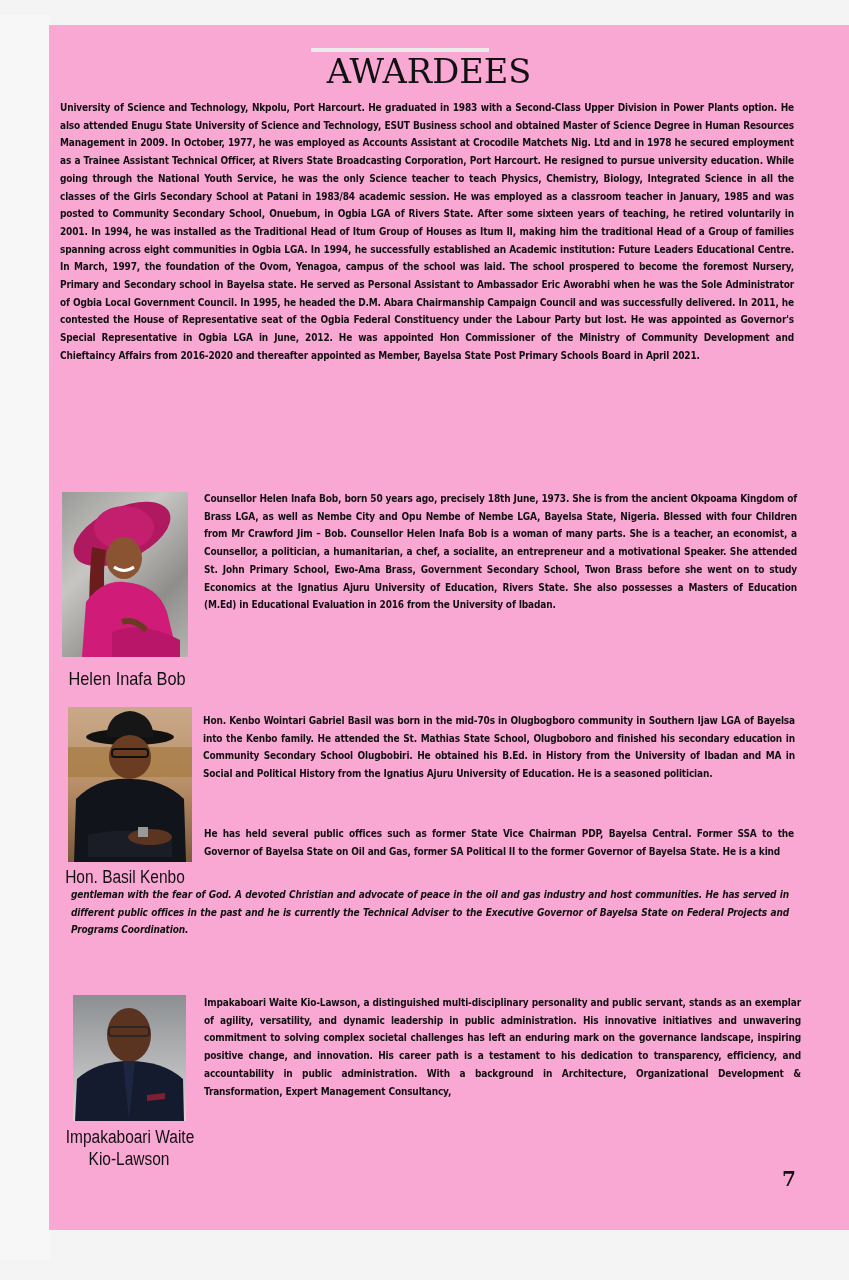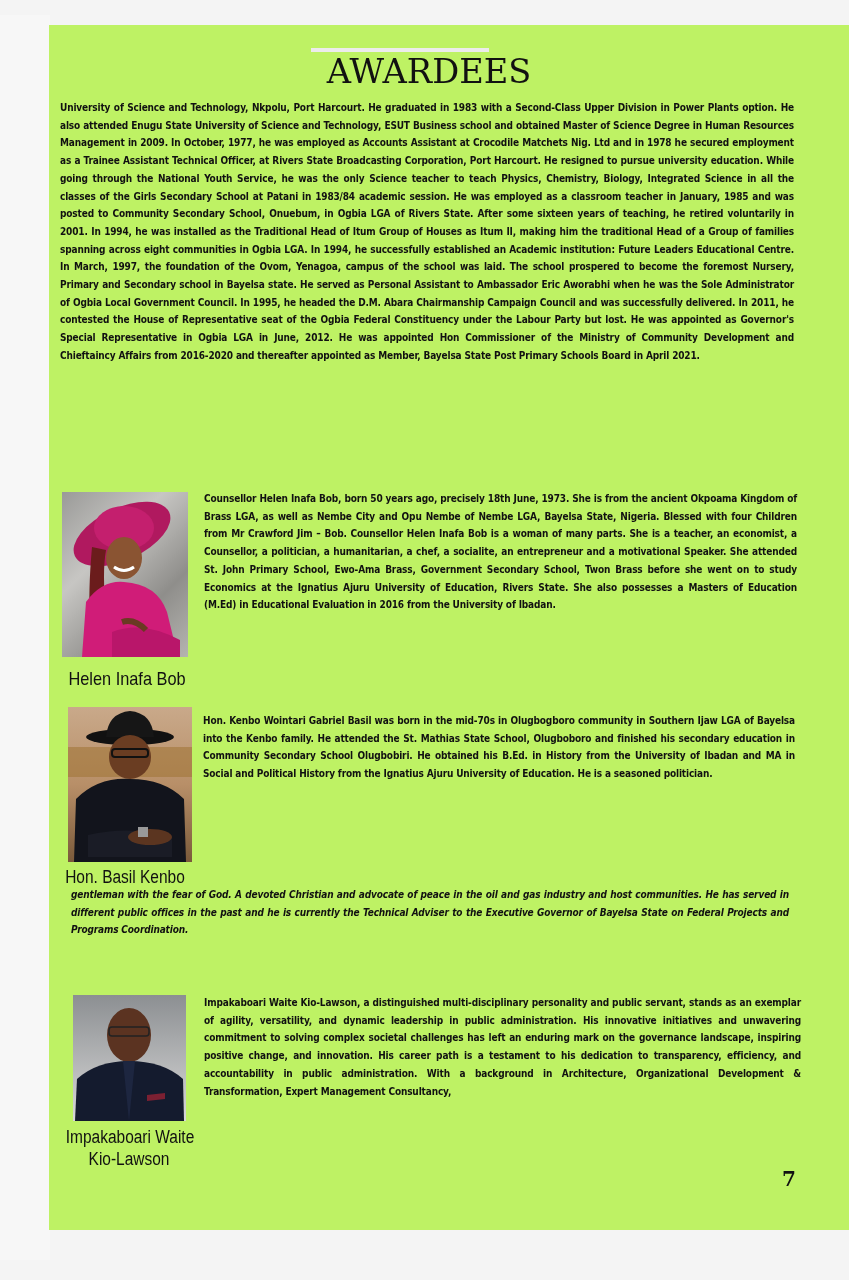--- a/index.html
+++ b/index.html
@@ -9,21 +9,21 @@
       position: relative;
       overflow: hidden;
       font-family: "DejaVu Sans Condensed", "DejaVu Sans", sans-serif;
       color: #111;
     }
     .outer-left { position:absolute; left:0; top:15px; width:50px; height:1245px; background:#f7f7f7; }
     .page {
       position: absolute;
       left: 49px; top: 25px;
       width: 800px; height: 1205px;
-      background: #bef264;
+      background: #f9a8d4;
     }
     .top-rule {
       position: absolute; left: 262px; top: 23px; width: 178px; height: 4px; background:#ececec;
     }
     .title {
       position: absolute; left: 0; top: 27px; width: 760px; text-align:center;
       font-family: "DejaVu Serif", serif;
       font-size: 33px; letter-spacing: 0px; font-weight: normal; color:#111;
       transform: scaleX(1.02);
     }
@@ -87,20 +87,21 @@
       <ellipse cx="62" cy="50" rx="21" ry="22" fill="#6a3d22"></ellipse>
       <rect x="44" y="42" width="36" height="8" rx="3" fill="none" stroke="#111" stroke-width="2"></rect>
       <path d="M6 155 L8 92 Q30 70 62 72 Q96 72 116 92 L118 155 Z" fill="#12141c"></path>
       <path d="M20 128 Q62 118 104 130 L104 150 L20 150 Z" fill="#1a1c26"></path>
       <ellipse cx="82" cy="130" rx="22" ry="8" fill="#5b3520"></ellipse>
       <rect x="70" y="120" width="10" height="10" fill="#999"></rect>
     </svg>
   </div>
   <div class="caption" style="left:-4px; top:842px; width:160px; font-size:18px;">Hon. Basil Kenbo</div>
   <div class="para" style="left:154px; top:687px; width:592px;">Hon. Kenbo Wointari Gabriel Basil was born in the mid-70s in Olugbogboro community in Southern Ijaw LGA of Bayelsa into the Kenbo family. He attended the St. Mathias State School, Olugboboro and finished his secondary education in Community Secondary School Olugbobiri. He obtained his B.Ed. in History from the University of Ibadan and MA in Social and Political History from the Ignatius Ajuru University of Education. He is a seasoned politician.</div>
+  <div class="para" style="left:155px; top:800px; width:590px;">He has held several public offices such as former State Vice Chairman PDP, Bayelsa Central. Former SSA to the Governor of Bayelsa State on Oil and Gas, former SA Political II to the former Governor of Bayelsa State. He is a kind</div>
   <div class="para" style="left:22px; top:861px; width:718px;font-style:italic;">gentleman with the fear of God. A devoted Christian and advocate of peace in the oil and gas industry and host communities. He has served in different public offices in the past and he is currently the Technical Adviser to the Executive Governor of Bayelsa State on Federal Projects and Programs Coordination.</div>
 
   <div class="photo" style="left:24px; top:970px; width:113px; height:126px; background:linear-gradient(180deg,#8c8f92 0%,#d8d8d8 100%);">
     <svg width="113" height="126" viewBox="0 0 113 126">
       <ellipse cx="56" cy="40" rx="22" ry="27" fill="#5b3321"></ellipse>
       <rect x="36" y="32" width="40" height="9" rx="3" fill="none" stroke="#222" stroke-width="1.5"></rect>
       <path d="M2 126 L4 84 Q24 66 56 66 Q90 66 110 84 L111 126 Z" fill="#141b2e"></path>
       <path d="M50 66 L56 126 L62 66 Z" fill="#1d2640"></path>
       <path d="M74 100 L92 98 L92 104 L74 106 Z" fill="#7c2032"></path>
     </svg>

